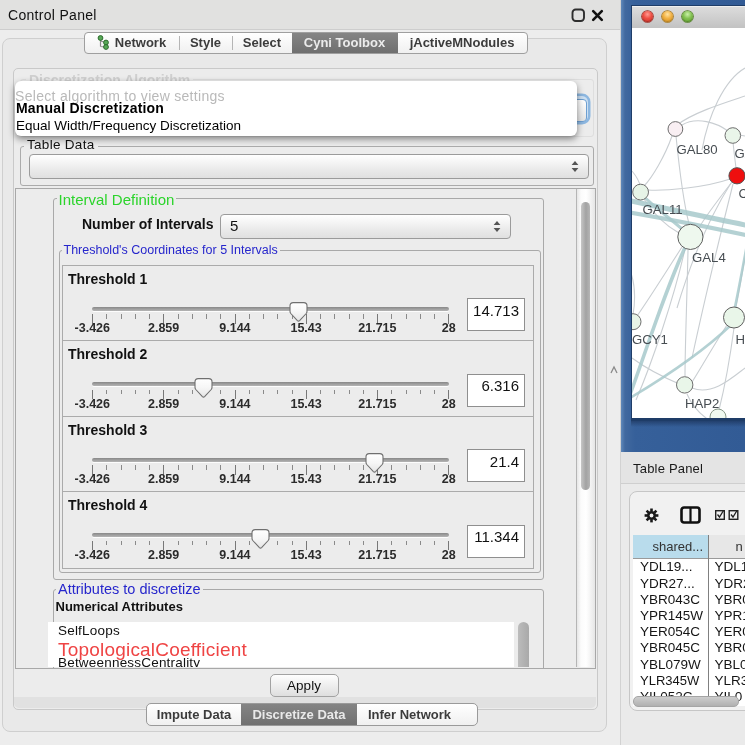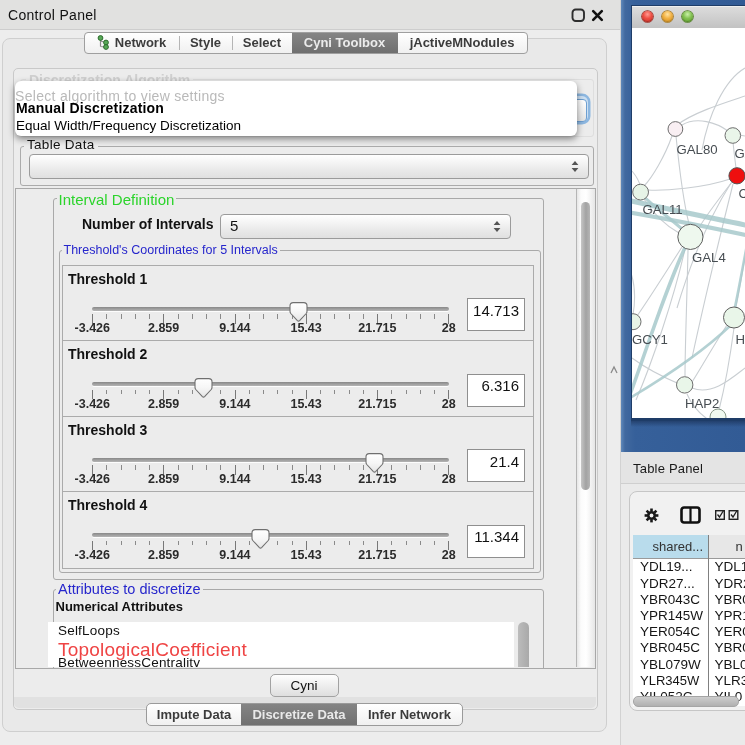--- a/index.html
+++ b/index.html
@@ -198,23 +198,23 @@
   <div class="abs" style="left:10px;top:1.5px;font-size:13.5px;letter-spacing:0.2px;color:#111;">SelfLoops</div>
   <div class="abs" style="left:10px;top:17.5px;font-size:19px;letter-spacing:0.2px;color:#ef4444;">TopologicalCoefficient</div>
   <div class="abs" style="left:10px;top:33.5px;font-size:13.5px;letter-spacing:0.2px;color:#111;">BetweennessCentrality</div>
 </div>
 <div class="abs" style="left:517.5px;top:622px;width:11px;height:45px;border-radius:5.5px 5.5px 0 0;background:linear-gradient(90deg,#bcbcbc,#a9a9a9);"></div>
 <div class="abs" style="left:16px;top:668.5px;width:577px;height:28px;background:#ececec;"></div>
 
 <div class="abs" style="left:576px;top:188.5px;width:18px;height:478.5px;background:linear-gradient(90deg,#e6e6e6 0px,#fbfbfb 4px,#ffffff 9px,#f2f2f2 14px,#e6e6e6);border-left:1px solid #b5b5b5;"></div>
 <div class="abs" style="left:580.5px;top:202px;width:9.5px;height:288px;border-radius:5px;background:linear-gradient(90deg,#c6c6c6,#a2a2a2 55%,#b5b5b5);"></div>
 
-<div class="abs" style="left:269.5px;top:674px;width:67px;height:21px;border:1px solid #a2a2a2;border-radius:5px;background:linear-gradient(#fefefe,#dedede);text-align:center;font-size:13.5px;color:#111;"><span style="position:relative;top:2.5px;">Cyni</span></div>
-
-<div class="abs" style="left:146px;top:703px;width:315px;height:21px;border:1px solid #9a9a9a;border-radius:5px;background:linear-gradient(#ffffff,#f0f0f0);overflow:hidden;">
+<div class="abs" style="left:269.5px;top:674px;width:67px;height:21px;border:1px solid #a2a2a2;border-radius:5px;background:linear-gradient(#fefefe,#dedede);text-align:center;font-size:13.5px;color:#111;"><span style="position:relative;top:2.5px;">Apply</span></div>
+
+<div class="abs" style="left:146px;top:703px;width:315px;height:21px;border:1px solid #9a9a9a;border-radius:5px;background:linear-gradient(#ffffff,#f0f0f0);overflow:hidden;padding-left:15px;">
   <div class="seg" style="left:0;width:94px;font-weight:bold;">Impute Data</div>
   <div class="seg" style="left:94px;width:116px;background:linear-gradient(#848484,#707070);color:#e9e9e9;font-weight:bold;">Discretize Data</div>
   <div class="seg" style="left:210px;width:105px;font-weight:bold;">Infer Network</div>
 </div>
 
 <svg class="abs" style="left:609px;top:365px;" width="10" height="10">
     <path d="M2 8 L5 2 L8 8" fill="none" stroke="#8a8a8a" stroke-width="1.3"></path>
   </svg>
 <div class="abs" style="left:620px;top:0;width:1px;height:745px;background:#d2d2d2;"></div>
 

